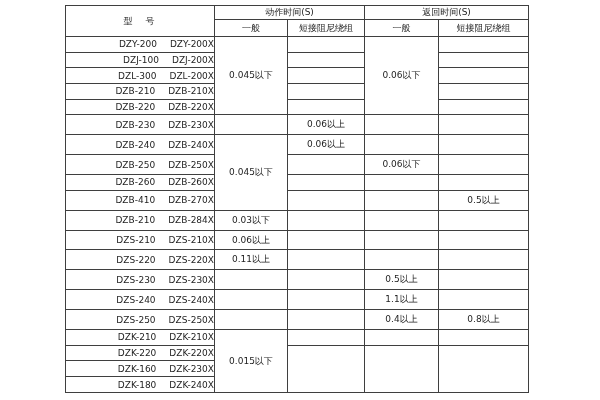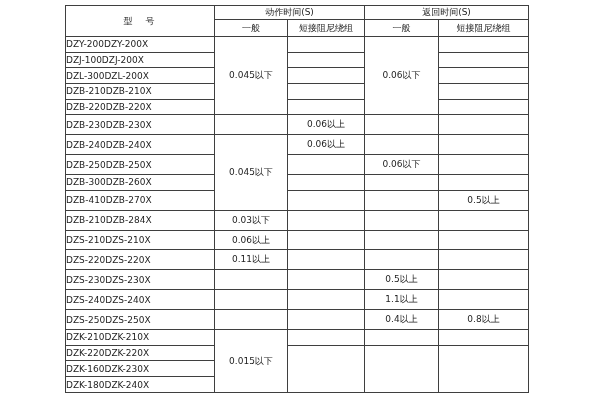--- a/index.html
+++ b/index.html
@@ -27,22 +27,23 @@
     text-align:center;
     vertical-align:middle;
     white-space:nowrap;
     overflow:hidden;
   }
   tr.hrow1 { height:14px; }
   tr.hrow2 { height:17px; }
   th.model-head { letter-spacing:2px; }
   .model-pair {
     display:flex;
-    justify-content:flex-start;
+    justify-content:flex-end;
     align-items:center;
+    gap:13px;
   }
 </style>
 </head>
 <body>
 
 <div class="table-wrap">
 <table class="spec">
   <colgroup>
     <col style="width:149px">
     <col style="width:73px">
@@ -155,21 +156,21 @@
             </div>
           </td>
     <td></td>
     <td>0.06以下</td>
     <td></td>
   </tr>
 
   <tr>
     <td>
             <div class="model-pair">
-              <span>DZB-300</span>
+              <span>DZB-260</span>
               <span>DZB-260X</span>
             </div>
           </td>
     <td></td>
     <td></td>
     <td></td>
   </tr>
 
   <tr>
     <td>

